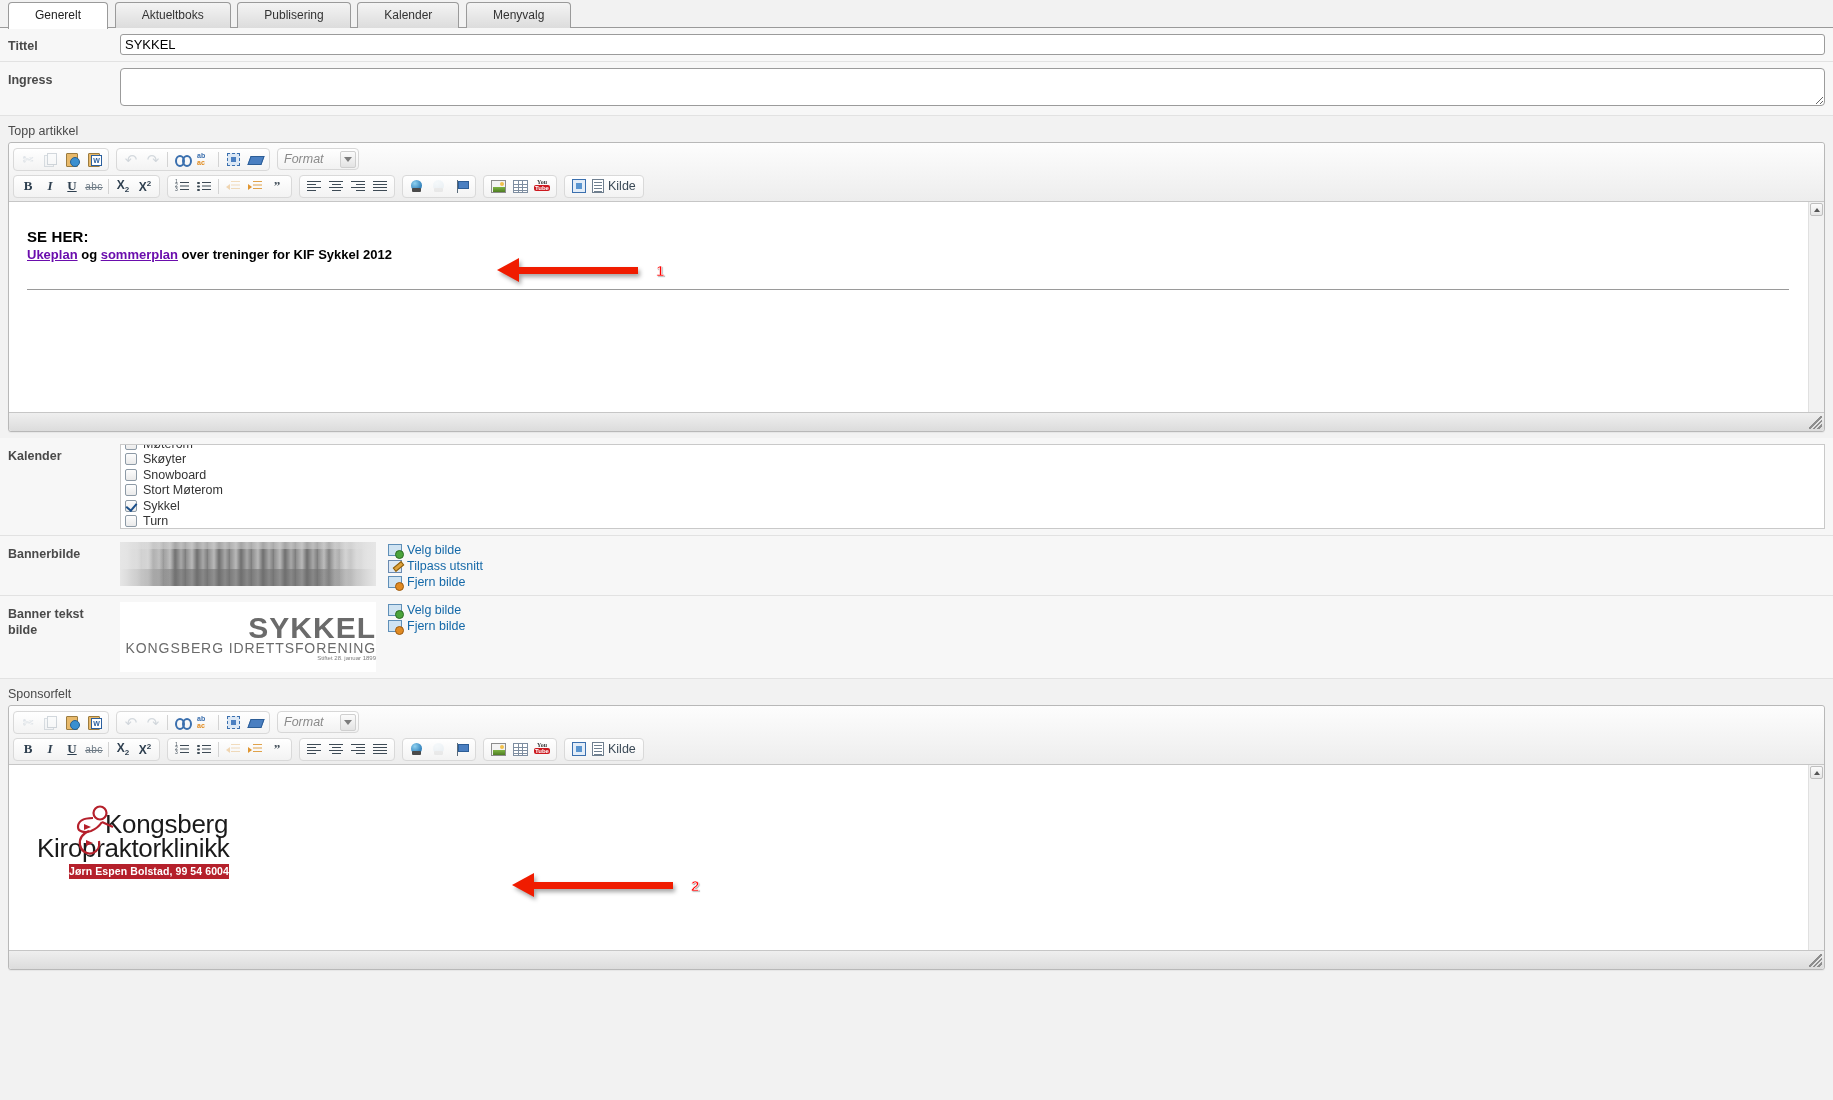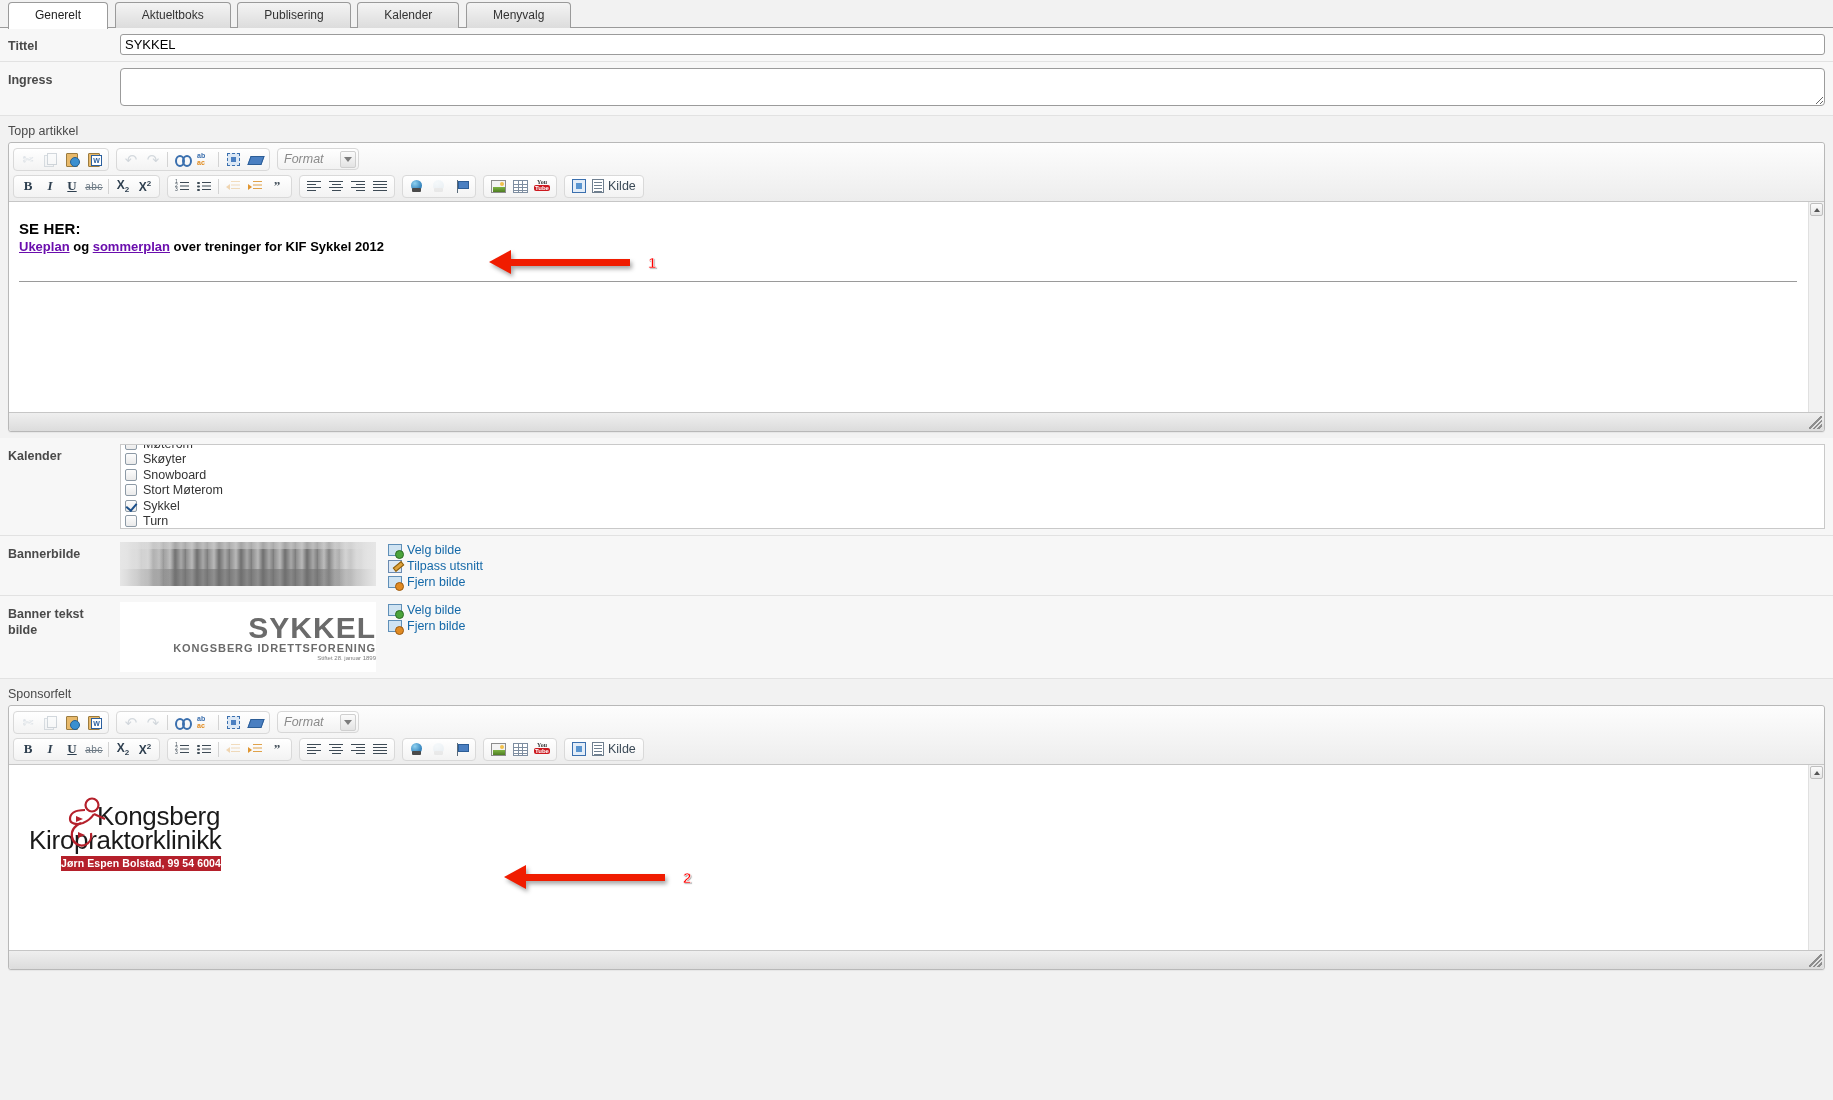--- a/index.html
+++ b/index.html
@@ -226,21 +226,21 @@
   .ic-tmpl { width:14px;height:14px;border:1px solid #3a6fae;background:#e3edf8;}
   .ic-tmpl:after{content:"";position:absolute;left:3px;top:3px;width:6px;height:6px;background:#5a95d0;}
   .ic-source { width:12px;height:14px;background:#fff;border:1px solid #6f7f8f;}
   .ic-source:before{content:"";position:absolute;left:1px;top:2px;width:8px;height:1px;background:#6f7f8f;box-shadow:0 3px 0 #6f7f8f,0 6px 0 #6f7f8f,0 9px 0 #6f7f8f;}
 
   
   .cke-body {
     position: relative;
     background: #fff;
     border: none;
-    padding: 0;
+    padding: 8px;
     overflow: hidden;
   }
   .cke-area {
     background:#fff;
     padding: 18px 10px 10px 10px;
     position: relative;
     height: 100%;
   }
   .cke-scrolltrack {
     position:absolute; right:0; top:0; bottom:0; width:16px;
@@ -337,21 +337,21 @@
   .tekst-photo {
     width:256px;height:70px;background:#fff;
     display:flex;flex-direction:column;align-items:flex-end;
     justify-content:center; padding-right:0px; overflow:hidden;
   }
   .tekst-photo .t1{
     font-family:"Liberation Sans", sans-serif;
     font-size:30px;font-weight:bold;color:#6b6b6b;letter-spacing:1px;line-height:30px;
   }
   .tekst-photo .t2{
-    font-size:11px;font-weight:bold;color:#6b6b6b;letter-spacing:.9px;line-height:11px;
+    font-size:14px;font-weight:normal;color:#6b6b6b;letter-spacing:.9px;line-height:11px;
   }
   .tekst-photo .t3{ font-size:6px;color:#7d7d7d;line-height:8px;}
 
   .imglinks { display:flex; flex-direction:column; gap:2px; padding-top:1px;}
   .imglink { display:flex; align-items:center; gap:5px; font-size:12.5px; color:#1569a8; cursor:pointer;}
   .imglink span.lbl { text-decoration:none; }
   .ic-pick { width:14px;height:13px;position:relative;flex:0 0 14px;}
   .ic-pick:before{content:"";position:absolute;left:0;top:0;width:12px;height:10px;background:#cfe3f2;border:1px solid #5f8fb8;}
   .ic-pick:after{content:"";position:absolute;left:7px;top:6px;width:7px;height:7px;border-radius:50%;background:#4aa33a;border:1px solid #2c6b22;}
   .ic-pickrm { width:14px;height:13px;position:relative;flex:0 0 14px;}

